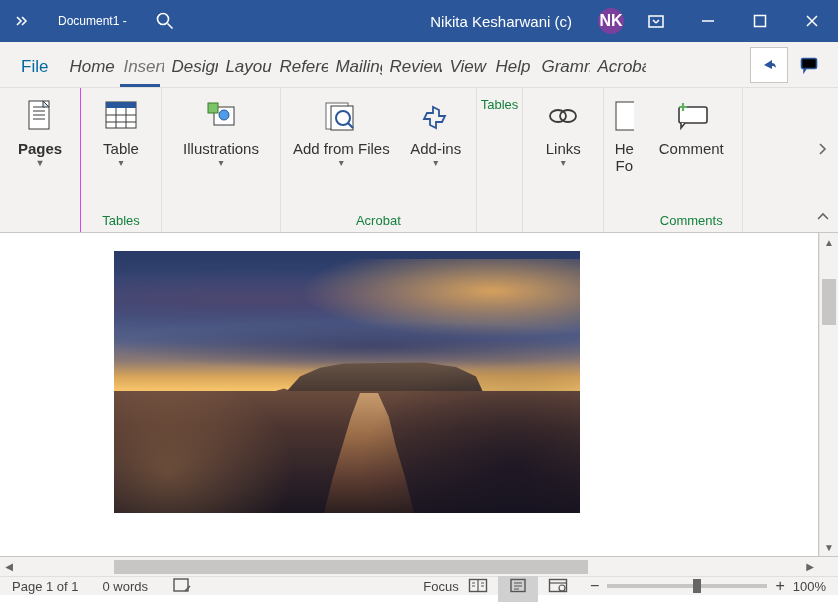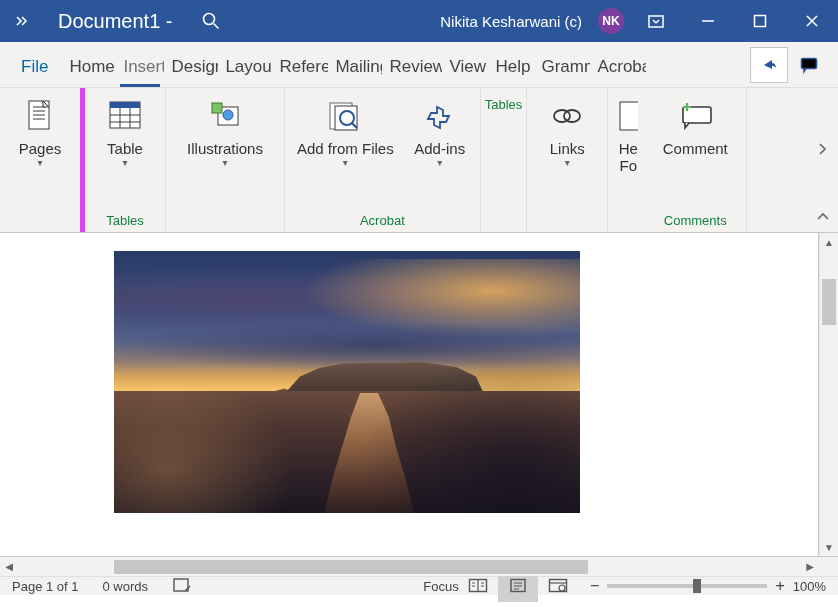--- a/index.html
+++ b/index.html
@@ -3,24 +3,24 @@
 <meta charset="utf-8">
 <style>
   * { box-sizing: border-box; margin: 0; padding: 0; font-family: "Segoe UI", Arial, sans-serif; }
   html, body { width: 838px; height: 607px; overflow: hidden; background: #fff; }
 
   
   .titlebar { height: 42px; background: #2b579a; color: #fff; display: flex; align-items: center; font-size: 14px; }
   .titlebar .seg { display:flex; align-items:center; height:100%; }
   .titlebar .btn { width: 52px; height: 100%; display:flex; align-items:center; justify-content:center; }
   .titlebar .title-chev { padding: 0 14px; font-size: 16px;}
-  .titlebar .doc { padding: 0 14px; font-size: 20px; }
+  .titlebar .doc { padding: 0 14px; font-size: 12px; }
   .titlebar .search { padding: 0 14px; }
-  .titlebar .user { margin-left: auto; display:flex; align-items:center; gap:16px; padding-right:6px; font-size:15px;}
-  .avatar { width: 26px; height: 26px; border-radius: 50%; background: #7b3f9e; color:#fff; font-size:12px; display:flex; align-items:center; justify-content:center; font-weight:600;}
+  .titlebar .user { margin-left: auto; display:flex; align-items:center; gap:26px; padding-right:6px; font-size:15px;}
+  .avatar { width: 26px; height: 26px; border-radius: 50%; background: #7b3f9e; color:#fff; font-size:16px; display:flex; align-items:center; justify-content:center; font-weight:600;}
   .titlebar svg { stroke:#fff; fill:none; }
 
   
   .tabs { height: 46px; background: #f3f2f1; display:flex; align-items:flex-end; padding-left: 14px; border-bottom: 1px solid #e1dfdd; }
   .tab { padding: 10px 7px 10px 7px; font-size: 17px; color: #444; position: relative; cursor:default; white-space:nowrap; overflow:hidden; }
   .tab.file { color:#0369a1; font-weight:400; padding-right:14px;}
   .tab.active { color: #737373; }
   .tab.active::after { content:""; position:absolute; left:4px; right:4px; bottom:0; height:3px; background:#2b579a; }
   .tabs .right { margin-left:auto; display:flex; align-items:center; height:100%; padding-right:10px; gap:2px;}
   .tabs .rbtn { width:38px; height:36px; display:flex; align-items:center; justify-content:center; border:1px solid transparent;}
@@ -118,21 +118,21 @@
   </div>
   <div class="btn">
     <svg width="14" height="14">
         <path d="M2 2l10 10M12 2L2 12" stroke-width="1.5"></path>
       </svg>
   </div>
 </div>
 
 <div class="tabs">
   <div class="tab file">File</div>
-  <div id="tab-container" style="display:flex;">
+  <div id="tab-container" style="display:flex;font-style:italic;">
       <div class="tab" style="width: 54px;">Home</div>
       <div class="tab active" style="width: 48px;">Insert</div>
       <div class="tab" style="width: 54px;">Design</div>
       <div class="tab" style="width: 54px;">Layout</div>
       <div class="tab" style="width: 56px;">References</div>
       <div class="tab" style="width: 54px;">Mailings</div>
       <div class="tab" style="width: 60px;">Review</div>
       <div class="tab" style="width: 46px;">View</div>
       <div class="tab" style="width: 46px;">Help</div>
       <div class="tab" style="width: 56px;">Grammarly</div>
@@ -148,21 +148,21 @@
       <svg width="20" height="20">
           <rect x="2.5" y="3.5" width="15" height="10" rx="1.5" stroke="#2b579a" stroke-width="1.6"></rect>
           <path d="M7 13.5l-2 3v-3" stroke="#2b579a" stroke-width="1.6"></path>
         </svg>
     </div>
   </div>
 </div>
 
 <div class="ribbon">
 
-  <div class="group" style="border-right:5px solid #d946ef;">
+  <div class="group" style="border-right:1px solid #d946ef;font-weight:bold;">
     <div class="items">
       <div class="bigbtn">
         <div class="ico">
           <svg width="30" height="34">
               <rect x="4" y="2" width="20" height="28" fill="#fff" stroke="#3a3a3a"></rect>
               <path d="M8 8h12M8 12h12M8 16h12M8 20h12" stroke="#3a3a3a"></path>
               <path d="M18 2l6 6h-6z" fill="#cfe3f7" stroke="#3a3a3a"></path>
             </svg>
         </div>
         <div class="lbl">

